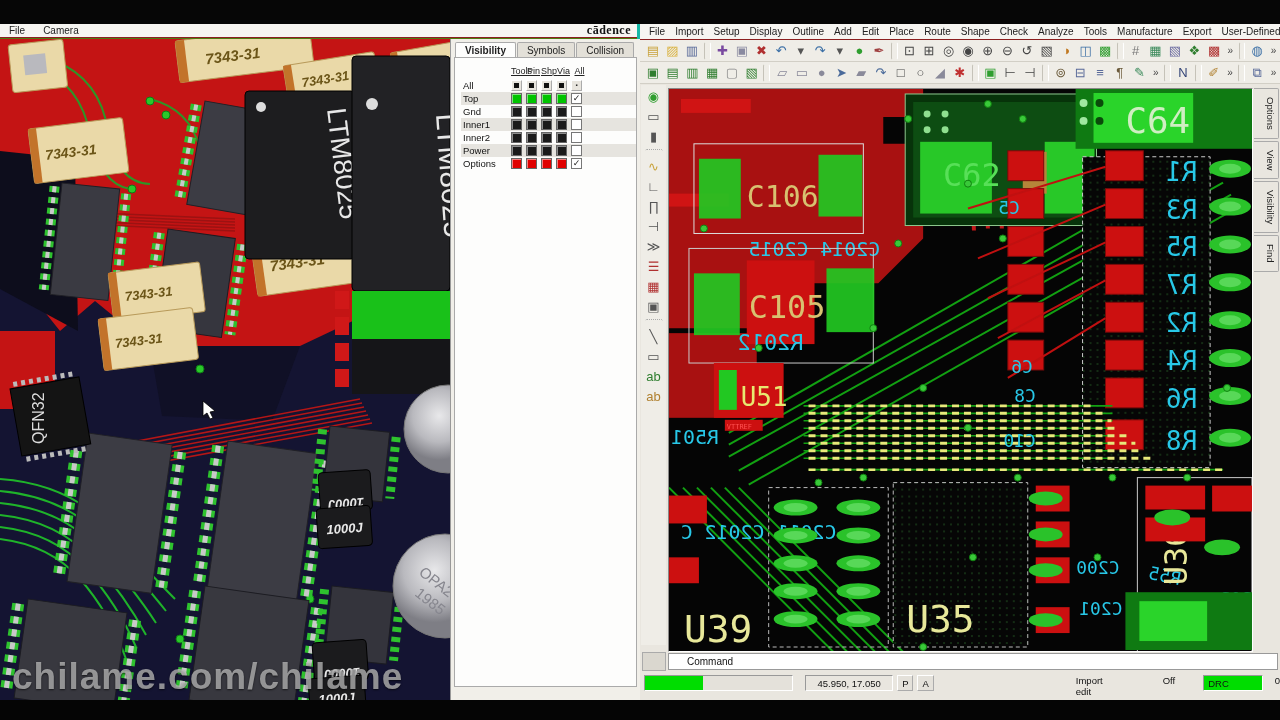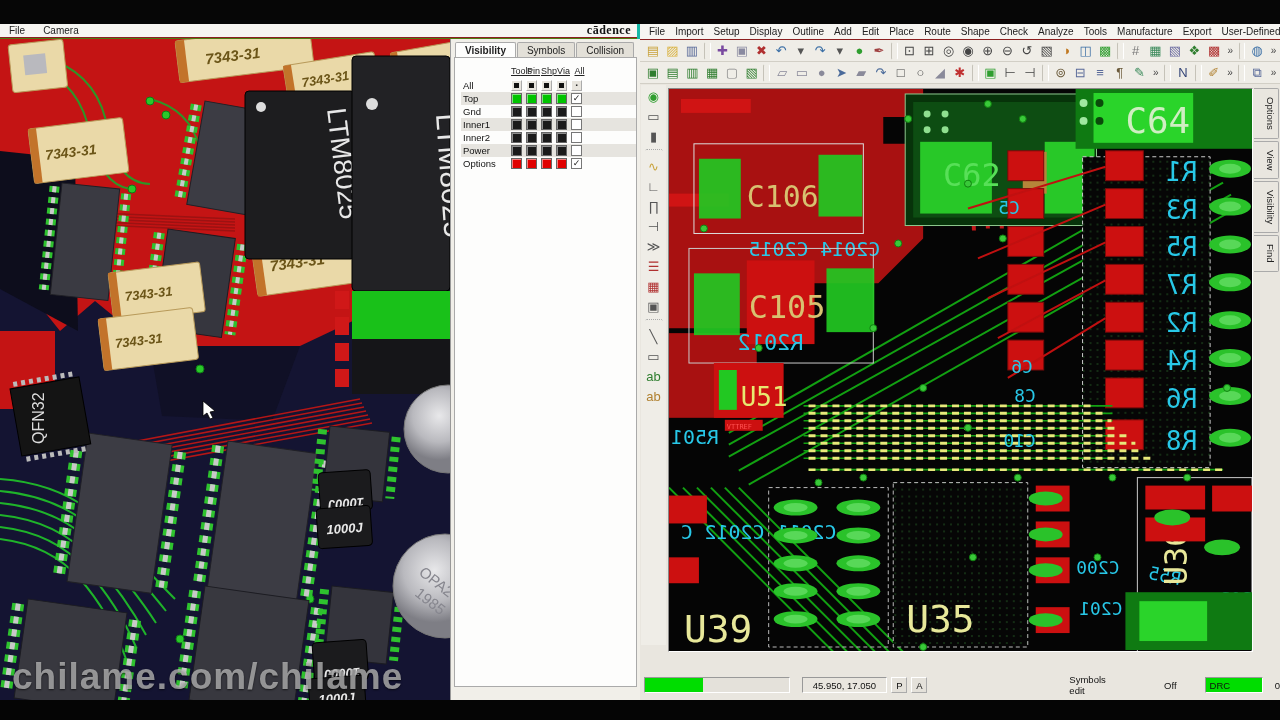--- a/index.html
+++ b/index.html
@@ -60,21 +60,21 @@
   #canvas2d-wrap { left:28px; top:64px; width:585px; height:564px; background:#000;
     border:1px solid #888; border-right-color:#fff; border-bottom-color:#fff; }
   #side-tabs { left:614px; top:64px; width:25px; height:560px; display:flex; flex-direction:column; }
   .side-tab { writing-mode:vertical-rl; font-size:9.5px; color:#222; background:#e9e6df;
     border:1px solid #aaa; border-left:none; padding:8px 2px; margin-bottom:2px; border-radius:0 2px 2px 0; }
   #command-row { left:2px; top:628px; width:636px; height:19px; display:flex; align-items:center; }
   #command-side { width:24px; height:19px; background:#dad7cf; border:1px solid #aaa; }
   #command-field { flex:1; height:17px; background:#fff; border:1px solid #999; margin-left:2px;
     font-size:10px; color:#111; padding-left:18px; line-height:16px; }
   #status-row { left:0px; top:651px; width:640px; height:20px; background:#e9e6df; display:flex;
-    align-items:center; font-size:9.5px; color:#111; }
+    align-items:flex-start; font-size:9.5px; color:#111; }
   .scell { height:16px; border:1px solid #999; border-right-color:#fff; border-bottom-color:#fff;
     display:flex; align-items:center; }
   #progress-cell { width:156px; margin-left:4px; background:#e4e1da; }
   #progress-fill { width:58px; height:100%; background:#00dd00; }
   #coord-cell { width:92px; margin-left:12px; justify-content:center; font-size:9.5px; }
   .sbtn { width:17px; height:16px; border:1px outset #fff; background:#e4e1da; text-align:center;
     line-height:15px; font-size:9.5px; margin-left:4px; display:inline-block; }
   #mode-text { margin-left:142px; }
   #super-text { margin-left:44px; }
   #drc-cell { width:62px; margin-left:28px; background:#00dd00; padding-left:4px; font-weight:normal; }
@@ -826,28 +826,32 @@
   </div>
 
   <div id="side-tabs" class="abs">
 
   <span class="side-tab">Options</span>
       <span class="side-tab">View</span>
       <span class="side-tab">Visibility</span>
       <span class="side-tab">Find</span>
     </div>
 
+  <div id="command-row" class="abs">
+    <div id="command-side"></div>
+    <div id="command-field">Command</div>
+  </div>
   <div id="status-row" class="abs">
     <div id="progress-cell" class="scell">
         <div id="progress-fill"></div>
       </div>
     <div id="coord-cell" class="scell">45.950, 17.050</div>
     <span class="sbtn">P</span>
     <span class="sbtn">A</span>
-    <span id="mode-text">Symbols edit</span>
+    <span id="mode-text">Import edit</span>
     <span id="super-text">Off</span>
     <div id="drc-cell" class="scell">DRC</div>
     <span id="drc-count">0</span>
   </div>
 </div>
 
 <div id="watermark" class="abs">chilame.com/chilame</div>
 <div id="bottom-bar" class="abs"></div>
 
 </body></html>

